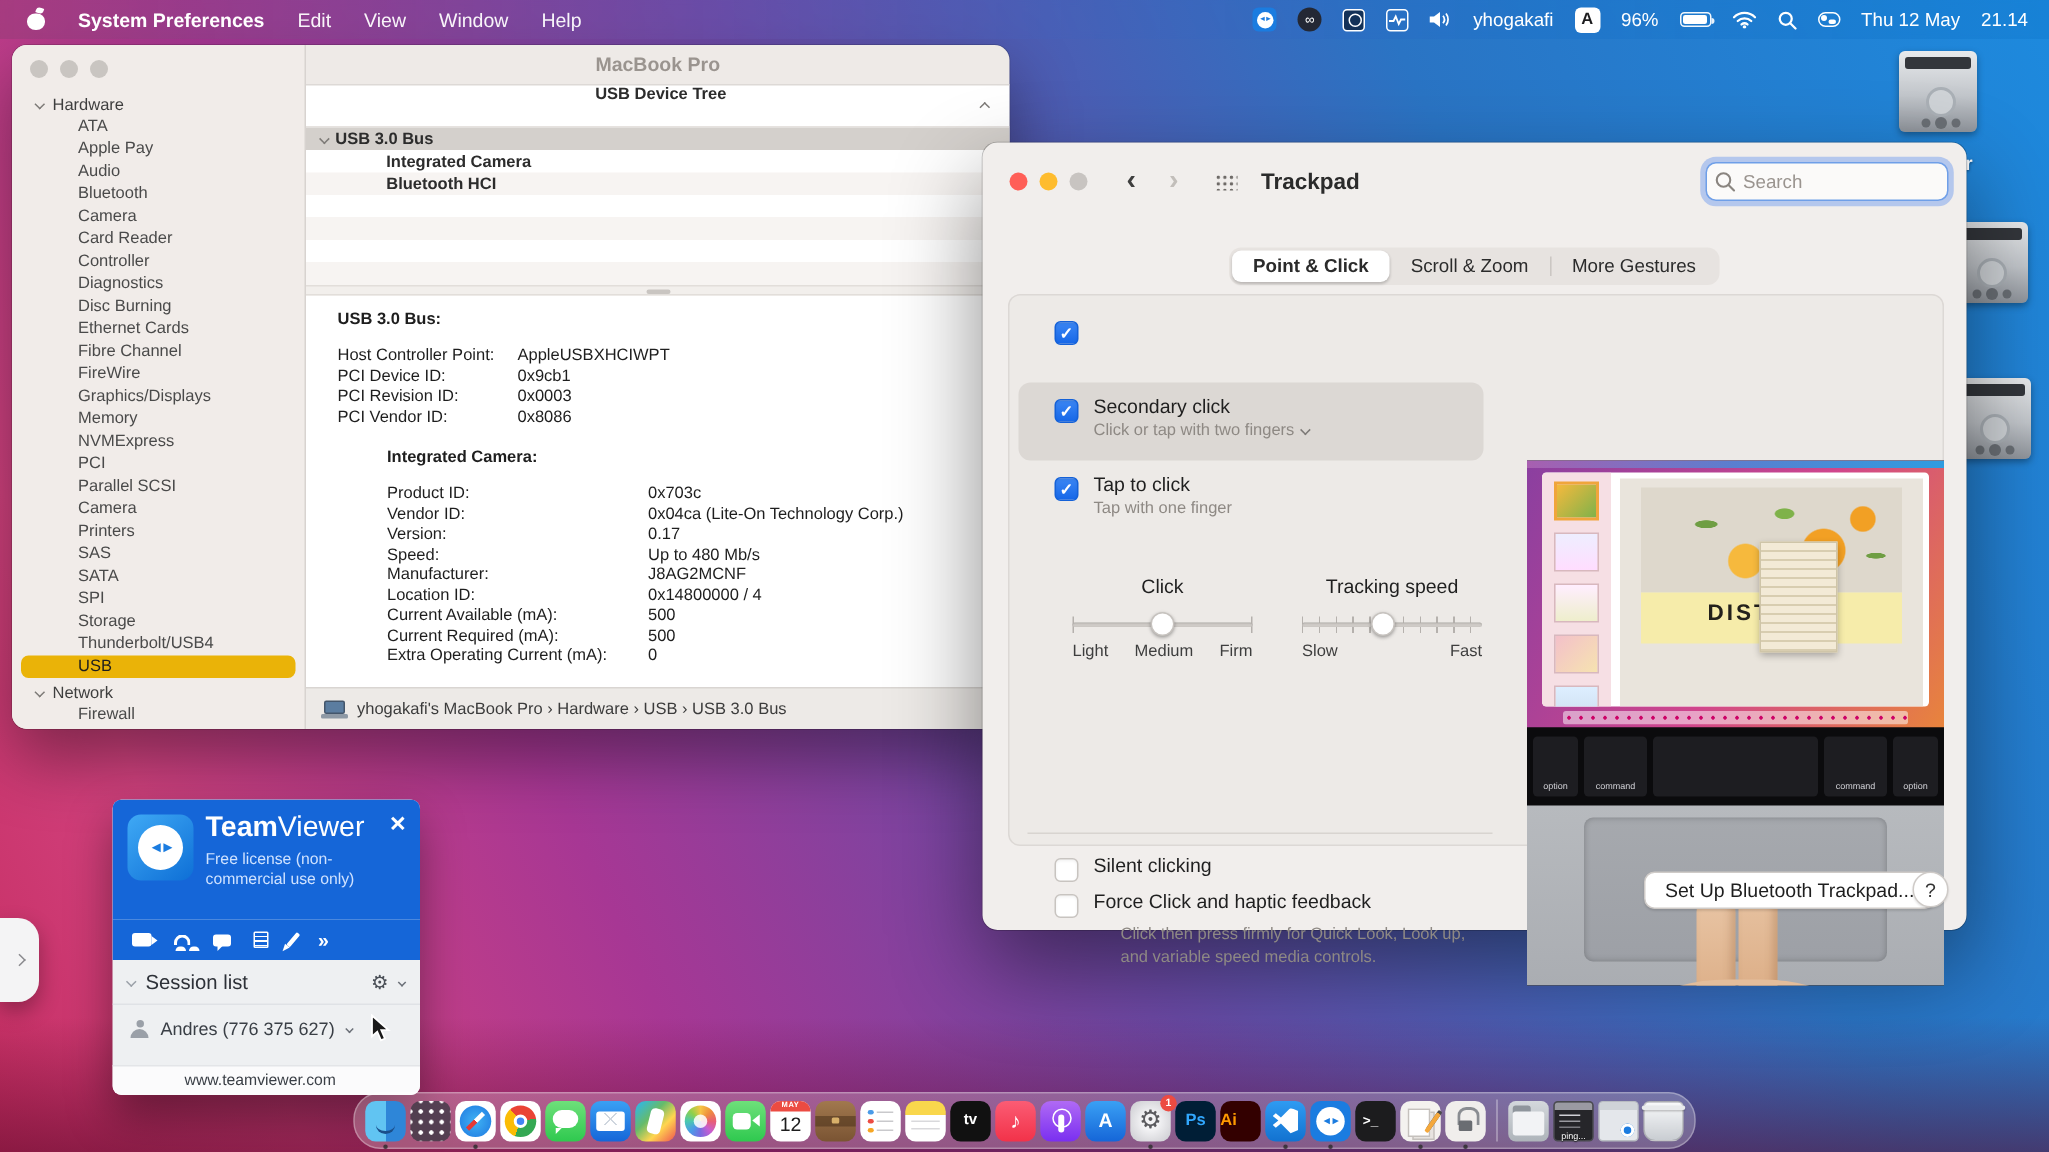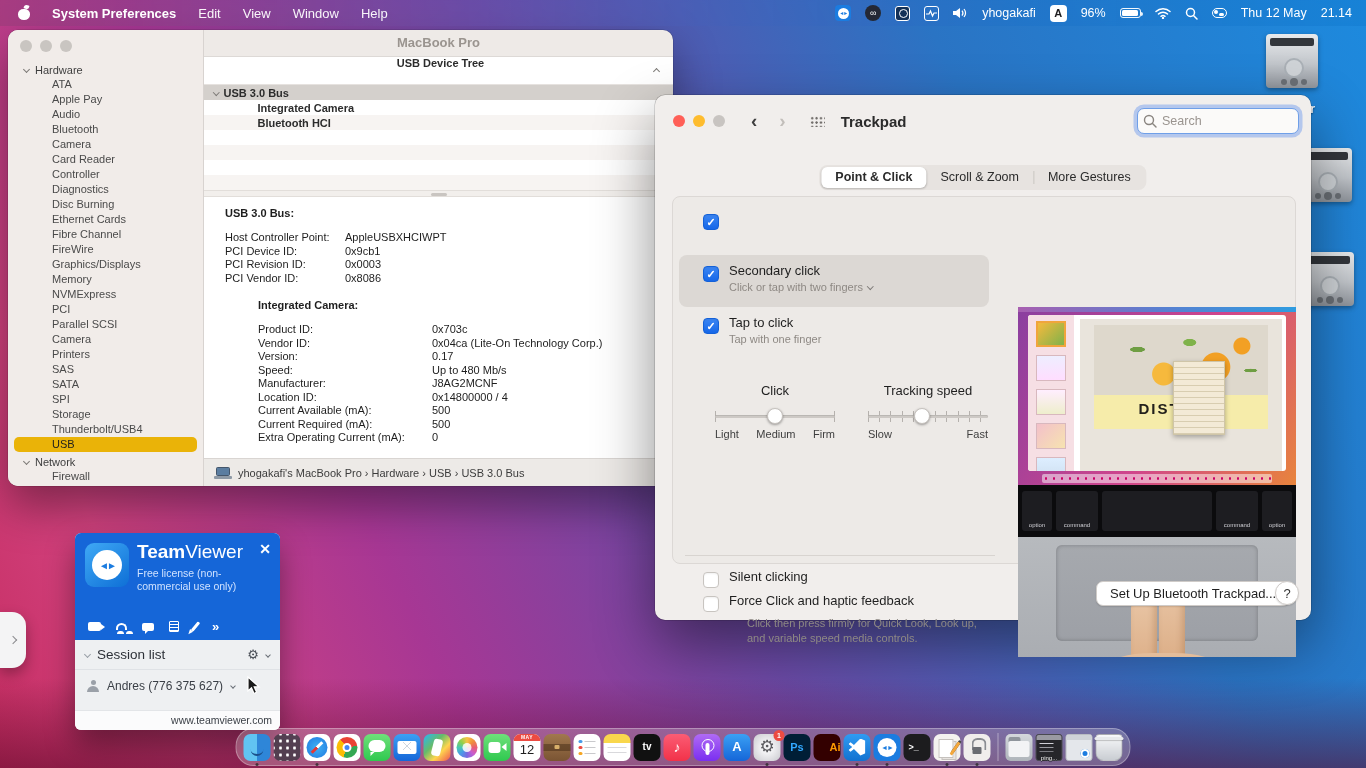--- a/index.html
+++ b/index.html
@@ -204,21 +204,21 @@
   #tv-session .lbl { font-size:13.5px; color:#2d3138; }
   #tv-session .gear { margin-left:auto; font-size:13px; color:#4a4f57; }
   #tv-session .gchev { width:4px; height:4px; border-color:#6a6f77; }
   #tv-user { height:32px; display:flex; align-items:center; gap:8px; padding:0 12px; }
   .person { width:12px; height:12px; position:relative; }
   .person::before { content:""; position:absolute; left:3.5px; top:0; width:5px; height:5px; border-radius:50%; background:#9aa0a8; }
   .person::after { content:""; position:absolute; left:0; top:6px; width:12px; height:6px; border-radius:6px 6px 0 0; background:#9aa0a8; }
   #tv-user .lbl { font-size:12px; color:#3a3f46; }
   #tv-user .chev { width:4px; height:4px; border-color:#6a6f77; }
   #tv-url { position:absolute; left:0; right:0; bottom:0; height:20px; background:#fbfbfc; border-top:1px solid #e3e5e8;
-    font-size:10.5px; color:#3a3f46; text-align:right; padding:3px 8px 0 0; }
+    font-size:10.5px; color:#3a3f46; text-align:center; padding:3px 8px 0 0; }
   #tv-handle { position:absolute; left:0; top:612px; width:26px; height:56px; background:#f4f4f5; z-index:39;
     border-radius:0 14px 14px 0; box-shadow:0 6px 14px rgba(0,0,0,.3); display:flex; align-items:center; justify-content:center; }
   #tv-handle .chev { border-color:#8a8a8e; }
 
   
   .drive { position:absolute; width:52px; height:54px; border-radius:4px; z-index:5;
     background:linear-gradient(180deg,#e8eaec 0%,#c2c6cb 55%,#8f949b 100%); box-shadow:0 2px 5px rgba(0,0,0,.35); }
   .drive::before { content:""; position:absolute; left:4px; top:4px; right:4px; height:8px; background:#33363b; border-radius:2px; }
   .drive::after { content:""; position:absolute; left:50%; top:24px; width:16px; height:16px; margin-left:-8px;
     border:2px solid #aab0b6; border-radius:50%; background:#cfd3d7;
@@ -274,21 +274,21 @@
   .d-tv { background:#111; color:#fff; font-size:10px; font-weight:bold; text-align:center; line-height:26px; }
   .d-music { background:linear-gradient(#fb5c74,#f23249); color:#fff; font-size:14px; text-align:center; line-height:26px; }
   .d-podcasts { background:linear-gradient(#b06af5,#7a2ff0); }
   .d-podcasts::before { content:""; position:absolute; left:8px; top:5px; width:11px; height:11px; border:1.6px solid #fff; border-radius:50%; }
   .d-podcasts::after { content:""; position:absolute; left:11.5px; top:9px; width:4px; height:12px; background:#fff; border-radius:2px; }
   .d-appstore { background:linear-gradient(#3aa0f4,#1566d8); color:#fff; font-size:13px; font-weight:bold; text-align:center; line-height:26px; }
   .d-prefs { background:radial-gradient(circle,#f2f2f4 30%,#c9c9ce); color:#5a5a5e; font-size:17px; text-align:center; line-height:26px; }
   .badge { position:absolute; right:-4px; top:-4px; width:11px; height:11px; border-radius:50%; background:#ec4b42; color:#fff;
     font-size:7px; line-height:11px; text-align:center; font-weight:bold; }
   .d-ps { background:#001e36; color:#31a8ff; font-size:11px; font-weight:bold; text-align:center; line-height:26px; }
-  .d-ai { background:#330000; color:#ff9a00; font-size:11px; font-weight:bold; text-align:right; line-height:26px; }
+  .d-ai { background:#330000; color:#ff9a00; font-size:11px; font-weight:bold; text-align:left; line-height:26px; }
   .d-vscode { background:linear-gradient(#2f9bf2,#1272d0); }
   .d-vscode::before { content:""; position:absolute; inset:5px; background:#fff;
     clip-path:polygon(70% 0,100% 13%,100% 87%,70% 100%,32% 62%,12% 78%,0 68%,22% 50%,0 32%,12% 22%,32% 38%); }
   .d-teamviewer { background:#1b7ce0; }
   .d-teamviewer::before { content:""; position:absolute; inset:4px; border-radius:50%; background:#fff; }
   .d-teamviewer::after { content:"◄►"; position:absolute; inset:0; color:#1b7ce0; font-size:7px; line-height:27px; text-align:center; letter-spacing:-1px; }
   .d-terminal { background:#1c1c1e; color:#fff; font-size:9px; font-weight:bold; text-align:left; line-height:26px; padding-left:5px; }
   .d-docsapp { background:#f4f2ef; }
   .d-docsapp::before { content:""; position:absolute; left:5px; top:5px; width:13px; height:17px; background:#fff; border:1px solid #c5c1bd;
     box-shadow:3px 2px 0 -1px #e8e4e0, 3px 2px 0 0 #c5c1bd; }

